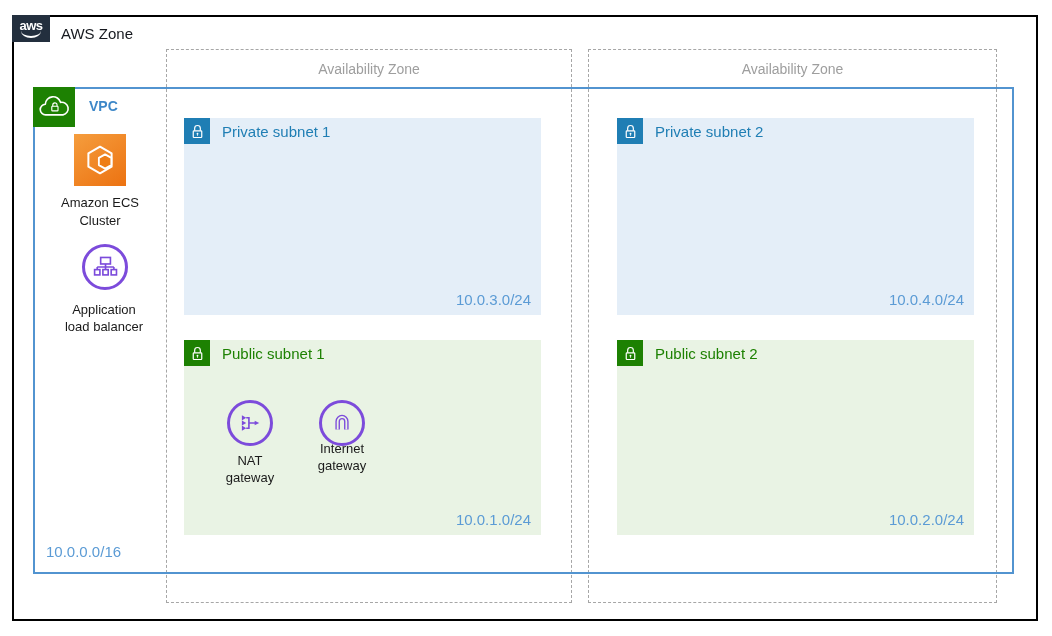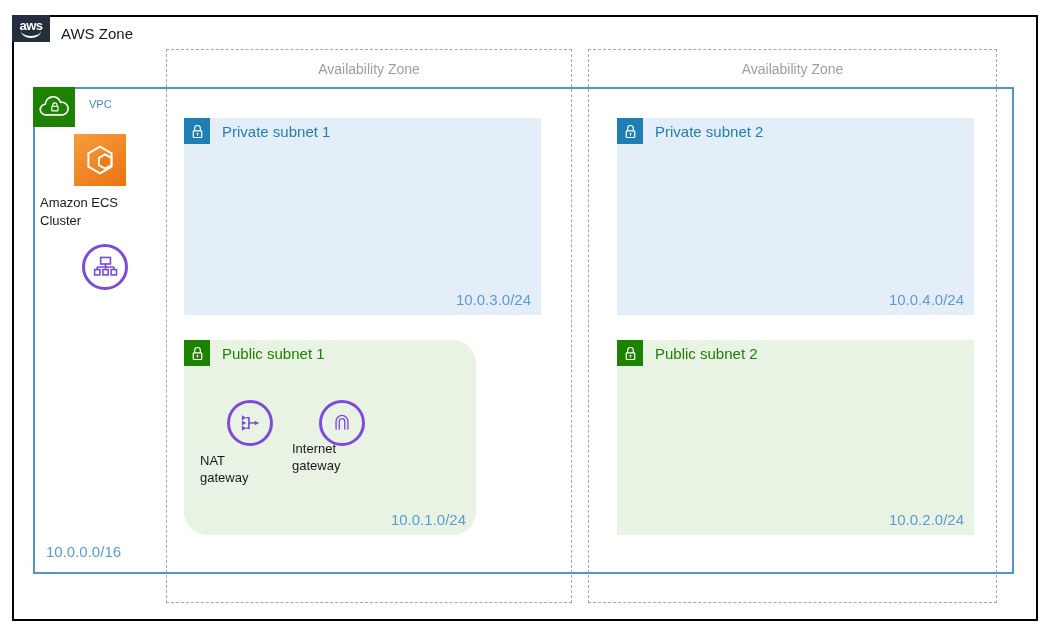--- a/index.html
+++ b/index.html
@@ -21,39 +21,39 @@
   
   .az{top:49px;height:554px;border:1px dashed var(--az_border);}
   .az1{left:166px;width:406px;}
   .az2{left:588px;width:409px;}
   .az-label{margin-top:11px;text-align:center;font-size:14px;color:var(--az_text);}
 
   
   .vpc{left:33px;top:87px;width:981px;height:487px;border:2px solid var(--vpc_border);}
   .vpc-badge{left:-2px;top:-2px;width:42px;height:40px;background:var(--vpc_green);
     display:flex;align-items:center;justify-content:center;}
-  .vpc-title{left:54px;top:9px;font-size:11px;color:var(--vpc_text);}
+  .vpc-title{left:54px;top:9px;font-size:14px;color:var(--vpc_text);font-weight:bold;}
   .vpc-cidr{left:11px;bottom:12px;font-size:15px;color:var(--cidr_text);}
 
   
   .subnet{position:absolute;}
   .sn-p1{left:184px;top:118px;width:357px;height:197px;background:var(--private_fill);}
   .sn-p2{left:617px;top:118px;width:357px;height:197px;background:var(--private_fill);}
-  .sn-u1{left:184px;top:340px;width:292px;height:195px;background:var(--public_fill);border-radius:23px;}
+  .sn-u1{left:184px;top:340px;width:357px;height:195px;background:var(--public_fill);}
   .sn-u2{left:617px;top:340px;width:357px;height:195px;background:var(--public_fill);}
   .subnet-badge{left:0;top:0;width:26px;height:26px;display:flex;align-items:center;justify-content:center;}
   .badge-private{background:var(--private_accent);}
   .badge-public{background:var(--public_accent);}
   .subnet-title{left:38px;top:5px;font-size:15px;}
   .title-private{color:var(--private_accent);text-align:right;}
   .title-public{color:var(--public_accent);}
   .subnet-cidr{right:10px;bottom:7px;font-size:15px;color:var(--cidr_text);}
 
   
-  .res-label{text-align:left;font-size:13px;line-height:17px;color:var(--label_text);}
+  .res-label{text-align:center;font-size:13px;line-height:17px;color:var(--label_text);}
   .res-label span{display:block;}
   .ecs-icon{left:39px;top:45px;width:52px;height:52px;
     background:linear-gradient(145deg,var(--orange_start),var(--orange_end));
     display:flex;align-items:center;justify-content:center;}
   .ecs-label{left:5px;top:105px;width:120px;line-height:18px;}
   .circle-icon{width:46px;height:46px;border:3px solid var(--purple);border-radius:50%;
     display:flex;align-items:center;justify-content:center;color:var(--purple);}
   .alb-circle{left:47px;top:155px;}
   .alb-label{left:7px;top:212px;width:124px;}
   .nat-circle{left:43px;top:60px;}
@@ -102,20 +102,24 @@
   </div>
 
   <div class="abs circle-icon alb-circle">
     <svg width="26" height="26" viewBox="0 0 24 24">
       <rect x="8" y="3.2" width="9" height="6" fill="none" stroke="currentColor" stroke-width="1.5"></rect>
       <path d="M12.5 9.2 V12 M4.8 12 H20.2 M4.8 12 V14.4 M12.5 12 V14.4 M20.2 12 V14.4" fill="none" stroke="currentColor" stroke-width="1.5"></path>
       <rect x="2.4" y="14.4" width="4.9" height="4.9" fill="none" stroke="currentColor" stroke-width="1.5"></rect>
       <rect x="10.05" y="14.4" width="4.9" height="4.9" fill="none" stroke="currentColor" stroke-width="1.5"></rect>
       <rect x="17.7" y="14.4" width="4.9" height="4.9" fill="none" stroke="currentColor" stroke-width="1.5"></rect>
     </svg>
+  </div>
+  <div class="abs res-label alb-label">
+    <span>Application</span>
+    <span>load balancer</span>
   </div>
 </div>
 
 <div class="subnet sn-p1">
   <div class="abs subnet-badge badge-private">
     <svg width="17" height="17" viewBox="0 0 24 24">
       <path d="M8 11 V7.5 a4 4 0 0 1 8 0 V11" fill="none" stroke="#fff" stroke-width="1.7"></path>
       <rect x="6" y="11" width="12" height="9.5" rx="1" fill="none" stroke="#fff" stroke-width="1.7"></rect>
       <circle cx="12" cy="15" r="1.3" fill="#fff"></circle>
       <line x1="12" y1="15.8" x2="12" y2="18" stroke="#fff" stroke-width="1.2"></line>

